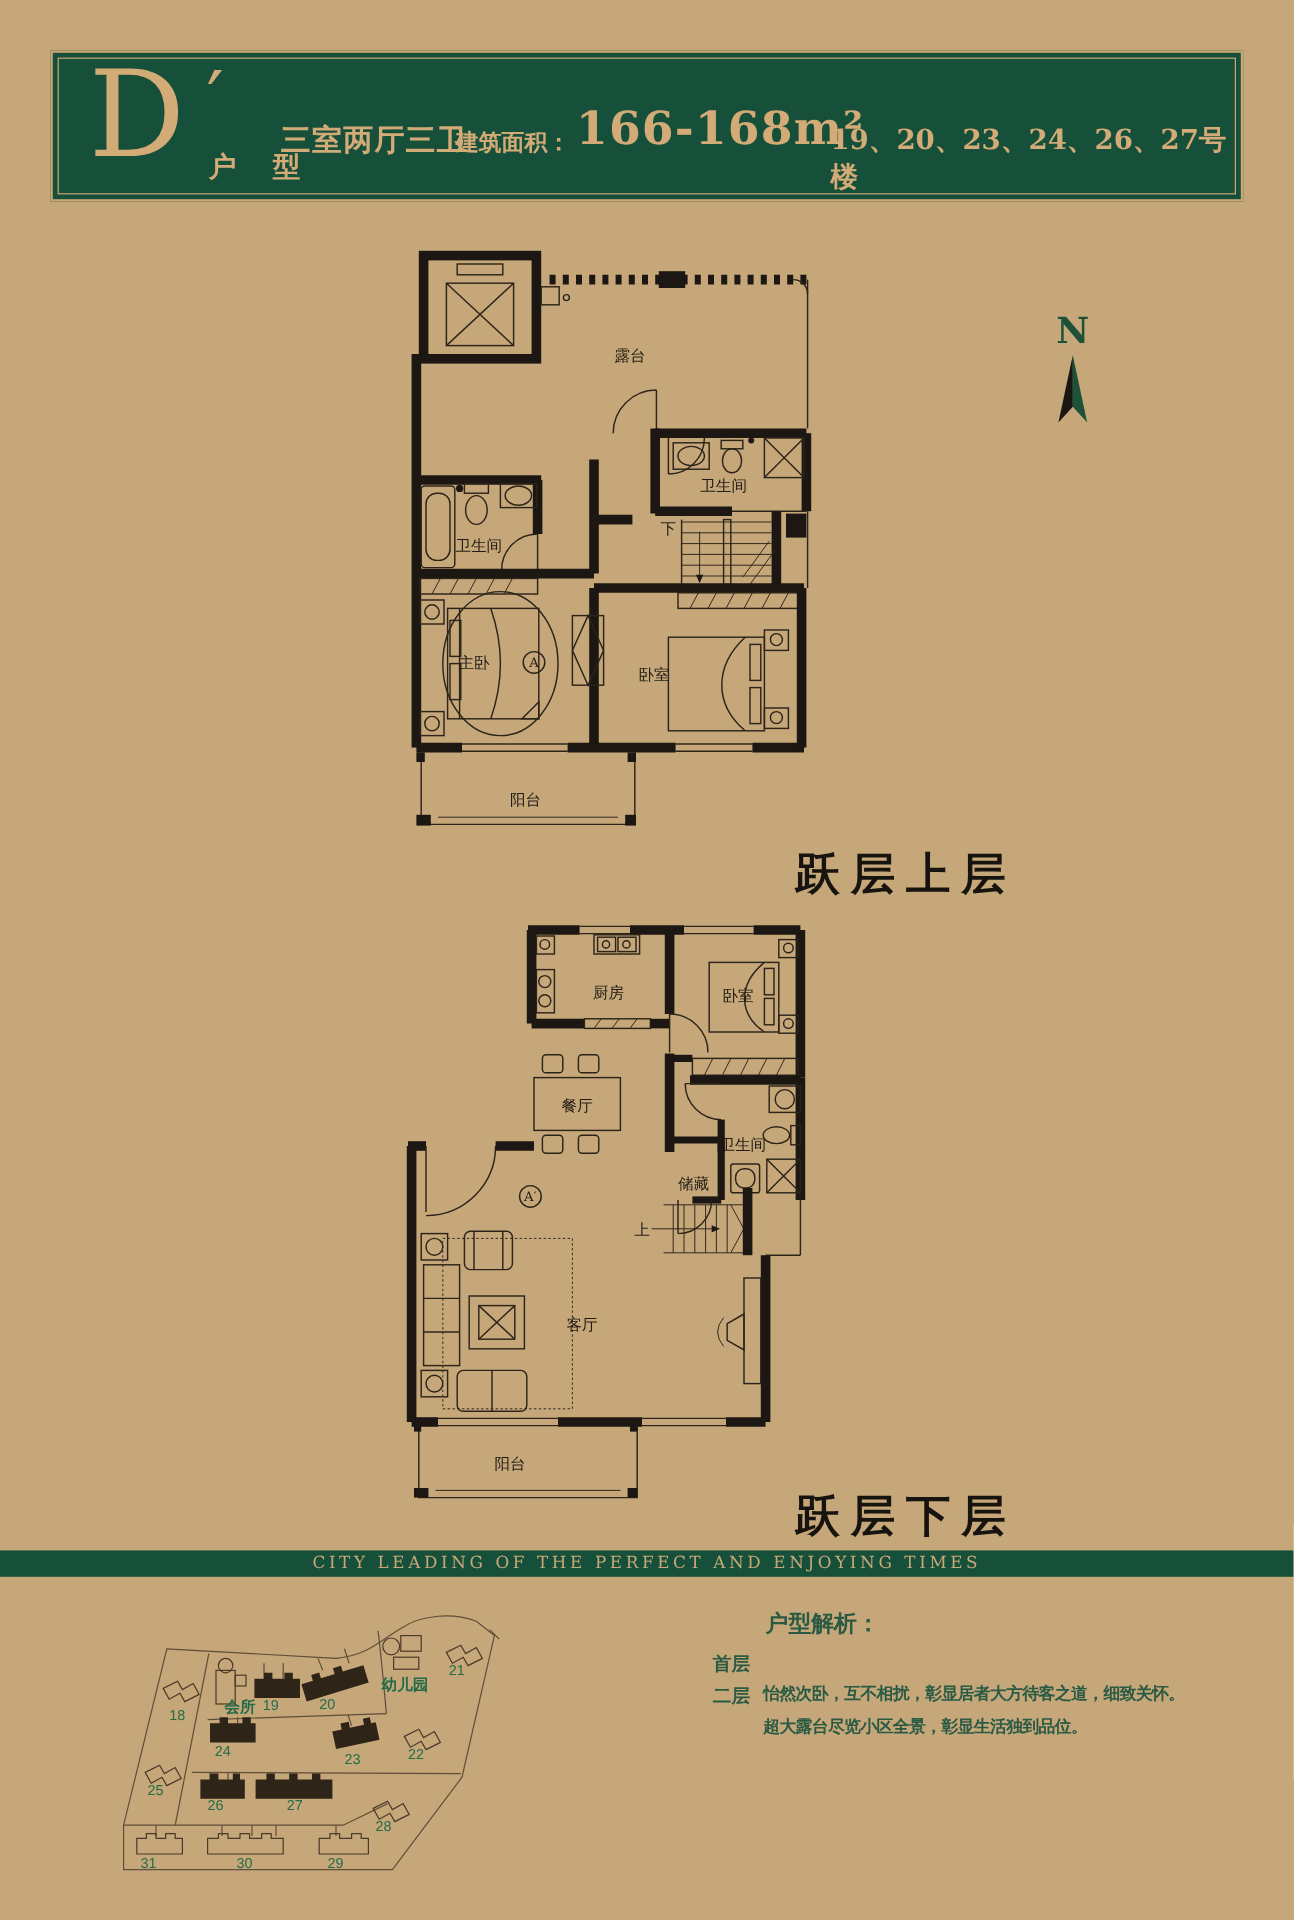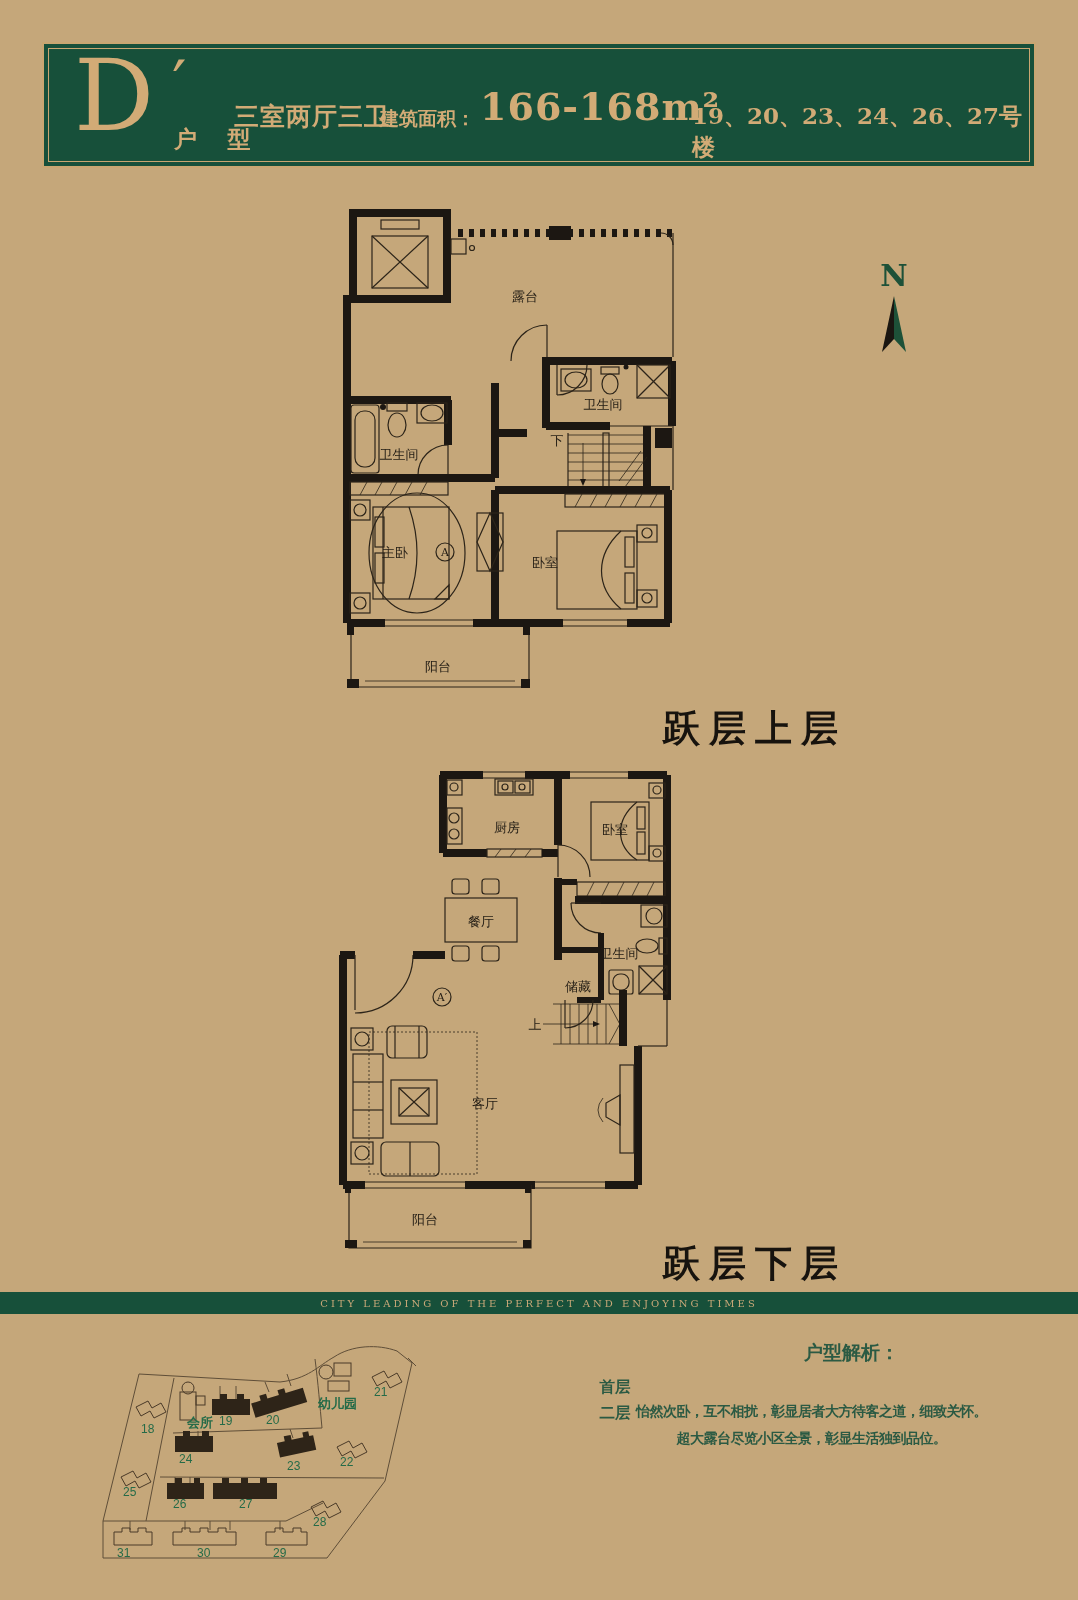--- a/index.html
+++ b/index.html
@@ -19,24 +19,24 @@
   .bldg-note{position:absolute;left:648px;top:57px;font-family:"DejaVu Serif",serif;font-size:23px;font-weight:700;}
 
   
   .plan-caption{position:absolute;font-family:"DejaVu Serif",serif;font-weight:600;font-size:37px;letter-spacing:9px;color:#17130e;margin-top:20px;}
   .cap-up{left:663px;top:684px;}
   .cap-low{left:663px;top:1219px;}
 
   
   .banner{position:absolute;left:0;top:1292px;width:1078px;height:22px;background:#17503a;
           display:flex;align-items:center;justify-content:center;}
-  .banner span{font-family:"DejaVu Serif",serif;font-size:10px;letter-spacing:3px;color:#c9a878;}
+  .banner span{font-family:"DejaVu Serif",serif;font-size:14px;letter-spacing:3px;color:#c9a878;}
 
   
-  .analysis{position:absolute;left:560px;top:1340px;width:505px;color:#2b5a43;text-align:center;}
+  .analysis{position:absolute;left:560px;top:1340px;width:505px;color:#2b5a43;}
   .a-title{margin-left:78px;font-size:19px;font-weight:bold;margin-bottom:6px;}
   .a-row{display:flex;}
   .a-label{width:42px;margin-left:34px;font-size:15.5px;font-weight:700;padding-top:5px;flex:none;font-family:Liberation Mono, monospace;}
   .a-lines{font-size:14px;font-weight:600;line-height:26.6px;letter-spacing:-0.5px;white-space:nowrap;}
 
   
   svg{position:absolute;overflow:visible;}
   .w{stroke:#1c1712;stroke-width:8;fill:none;}
   .w6{stroke:#1c1712;stroke-width:6;fill:none;}
   .t{stroke:#2c2419;stroke-width:1.2;fill:none;}

